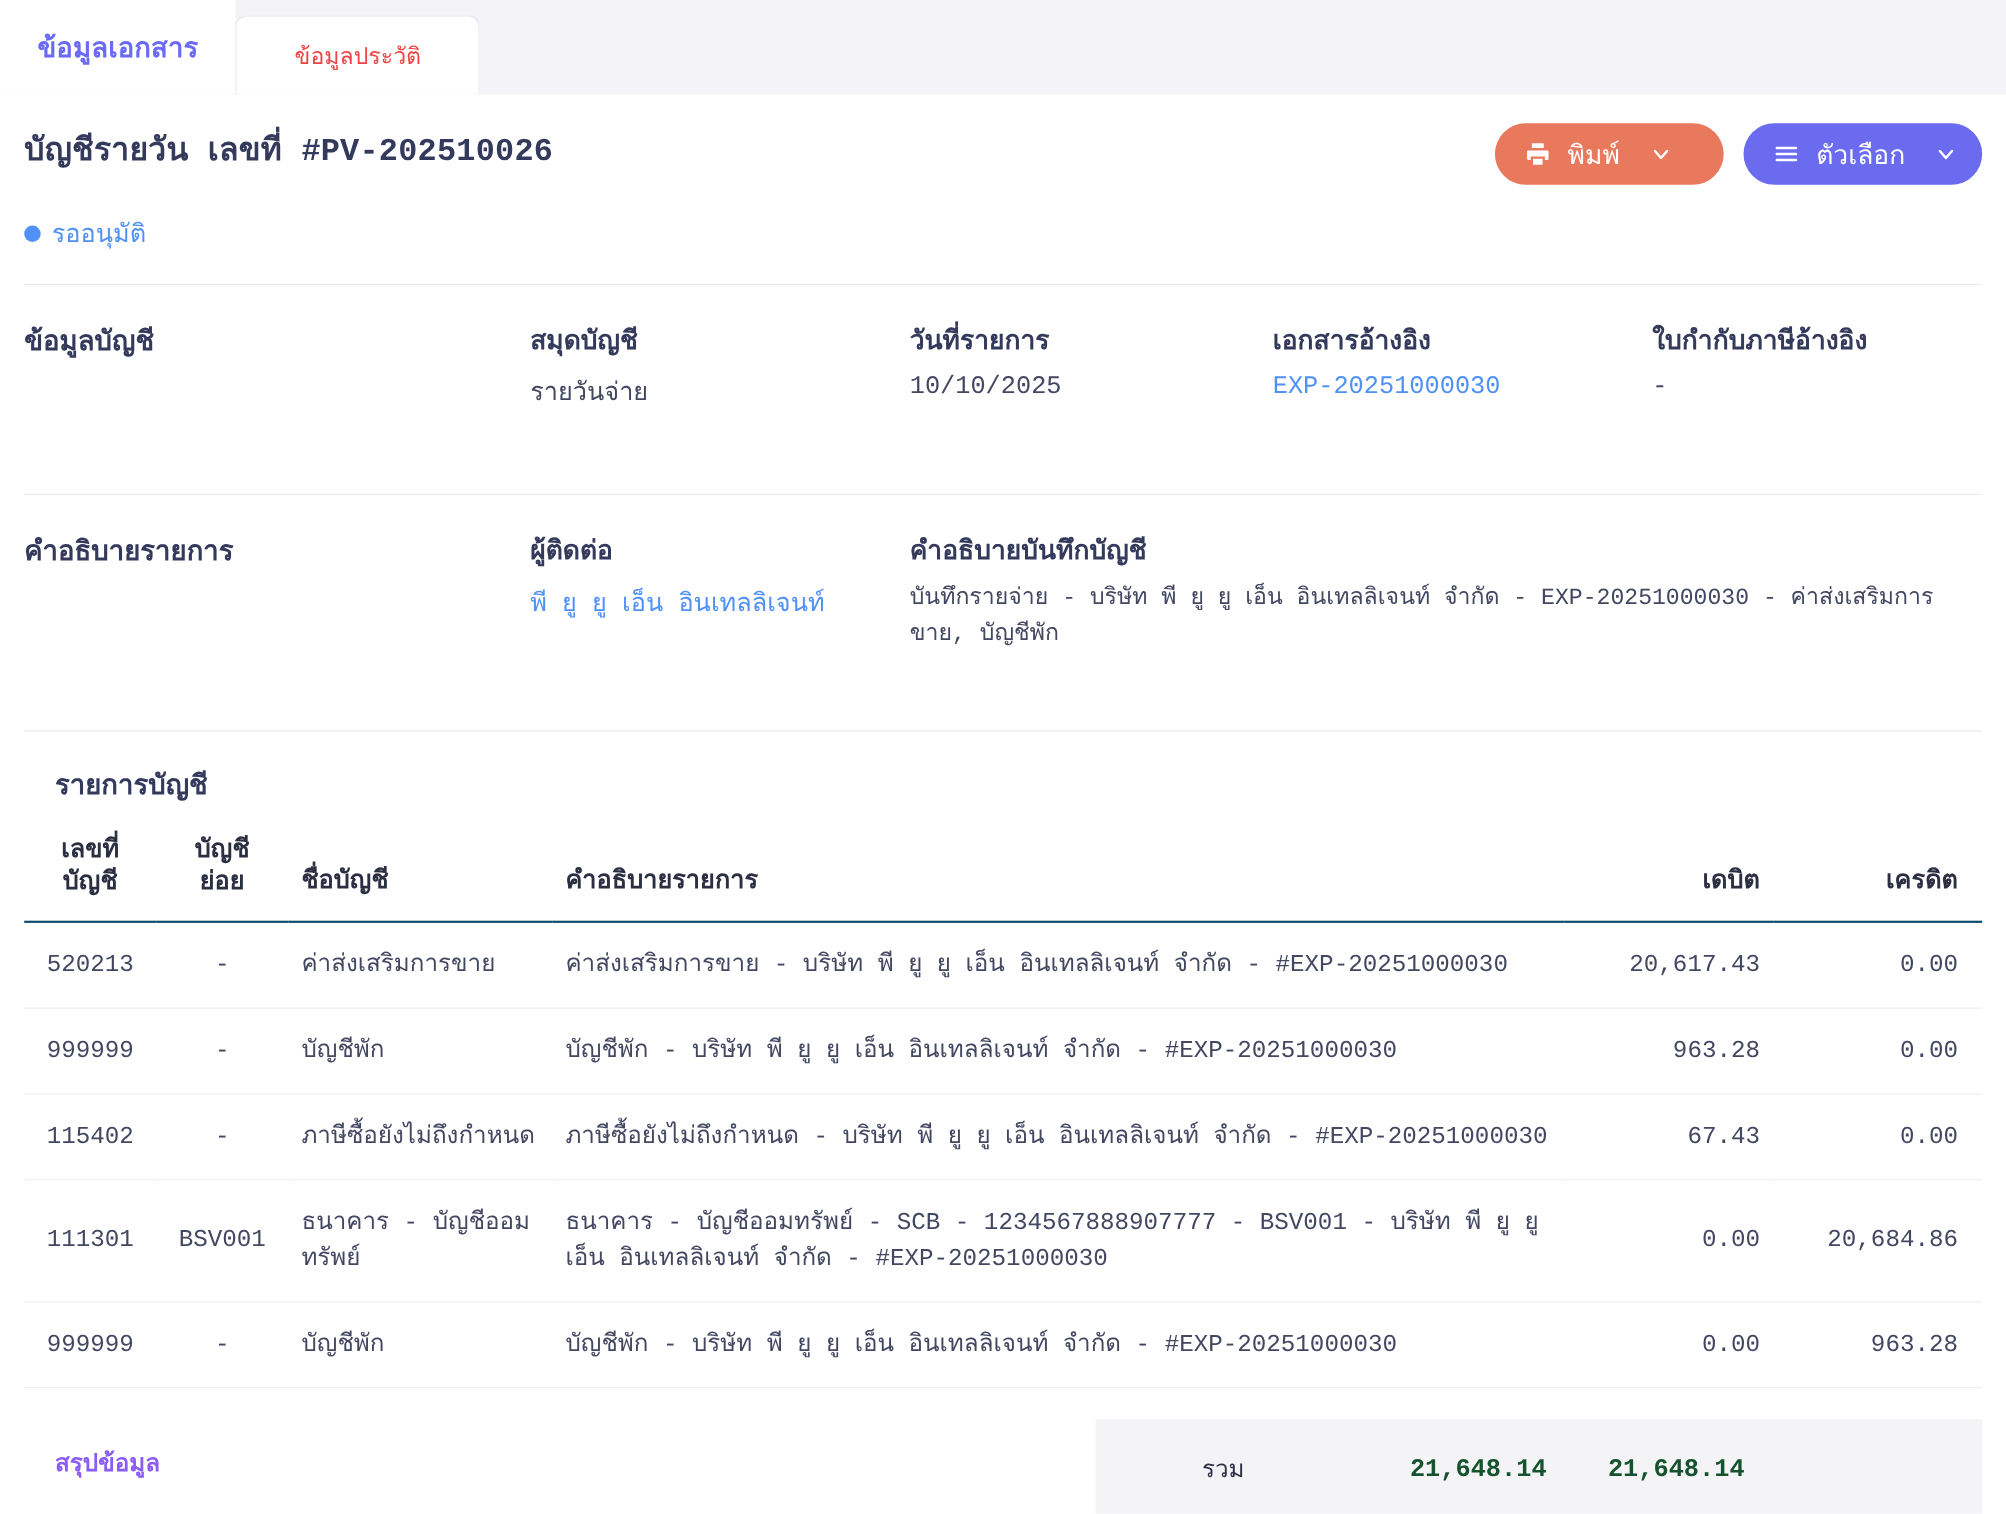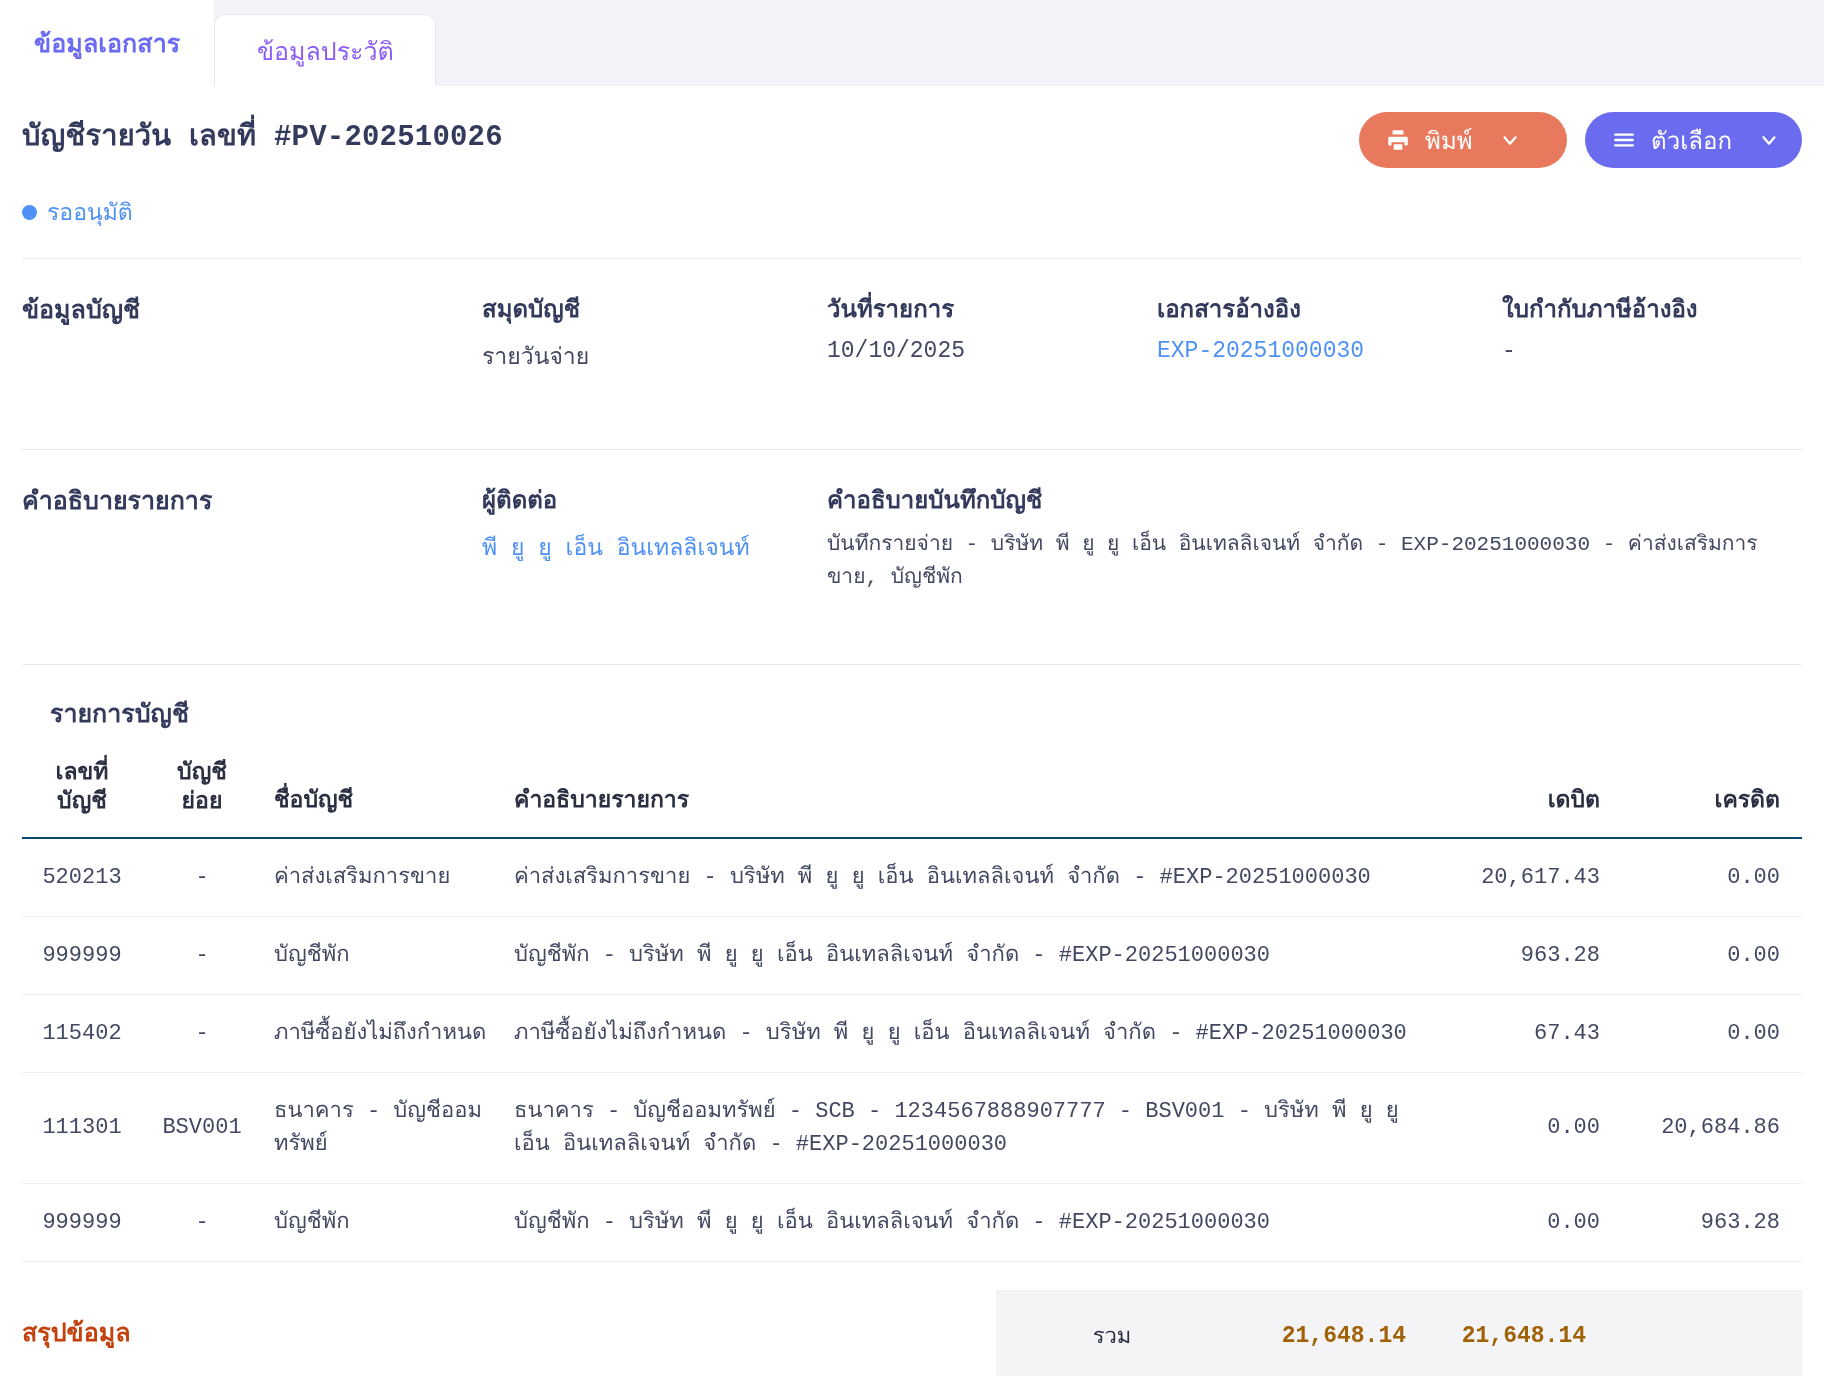--- a/index.html
+++ b/index.html
@@ -43,22 +43,22 @@
     background: #ffffff;
     border: 1px solid #e6e6ee;
     border-bottom: none;
     border-top-left-radius: 10px;
     border-top-right-radius: 10px;
     display: flex;
     align-items: center;
     justify-content: center;
     padding: 14px 34px;
     min-width: 222px;
-    color: #8b5cf6;
-    font-size: 25px;
+    color: #ef4444;
+    font-size: 21px;
     font-weight: 400;
     white-space: nowrap;
   }
 
   
   .body-wrap { padding: 0 22px; }
 
   
   .title-row {
     display: flex;
@@ -167,23 +167,24 @@
   td.col-name { color:#434862; }
   td.col-acct, td.col-sub { color:#434862; }
 
   
   .summary-block {
     display: flex;
     align-items: flex-start;
     padding-top: 28px;
   }
   .summary-title {
-    font-size: 25px;
-    font-weight: 700;
-    color: #c2410c;
+    font-size: 22px;
+    font-weight: 700;
+    color: #8b5cf6;
+    margin-left: 28px;
     padding-top: 22px;
     flex: 1;
   }
   .summary-box {
     background: #f4f4f7;
     width: 806px;
     height: 92px;
     display: flex;
     align-items: center;
   }
@@ -191,21 +192,21 @@
     width: 232px;
     text-align: center;
     font-size: 22px;
     color: #2b2f42;
   }
   .sum-val {
     width: 190px;
     text-align: right;
     font-size: 23px;
     font-weight: 700;
-    color: #a16207;
+    color: #14532d;
     padding-right: 12px;
   }
   .sum-val.last { padding-right: 22px; }
 </style>
 </head>
 <body>
 
 <div class="page">
 
   <div class="tabbar">

